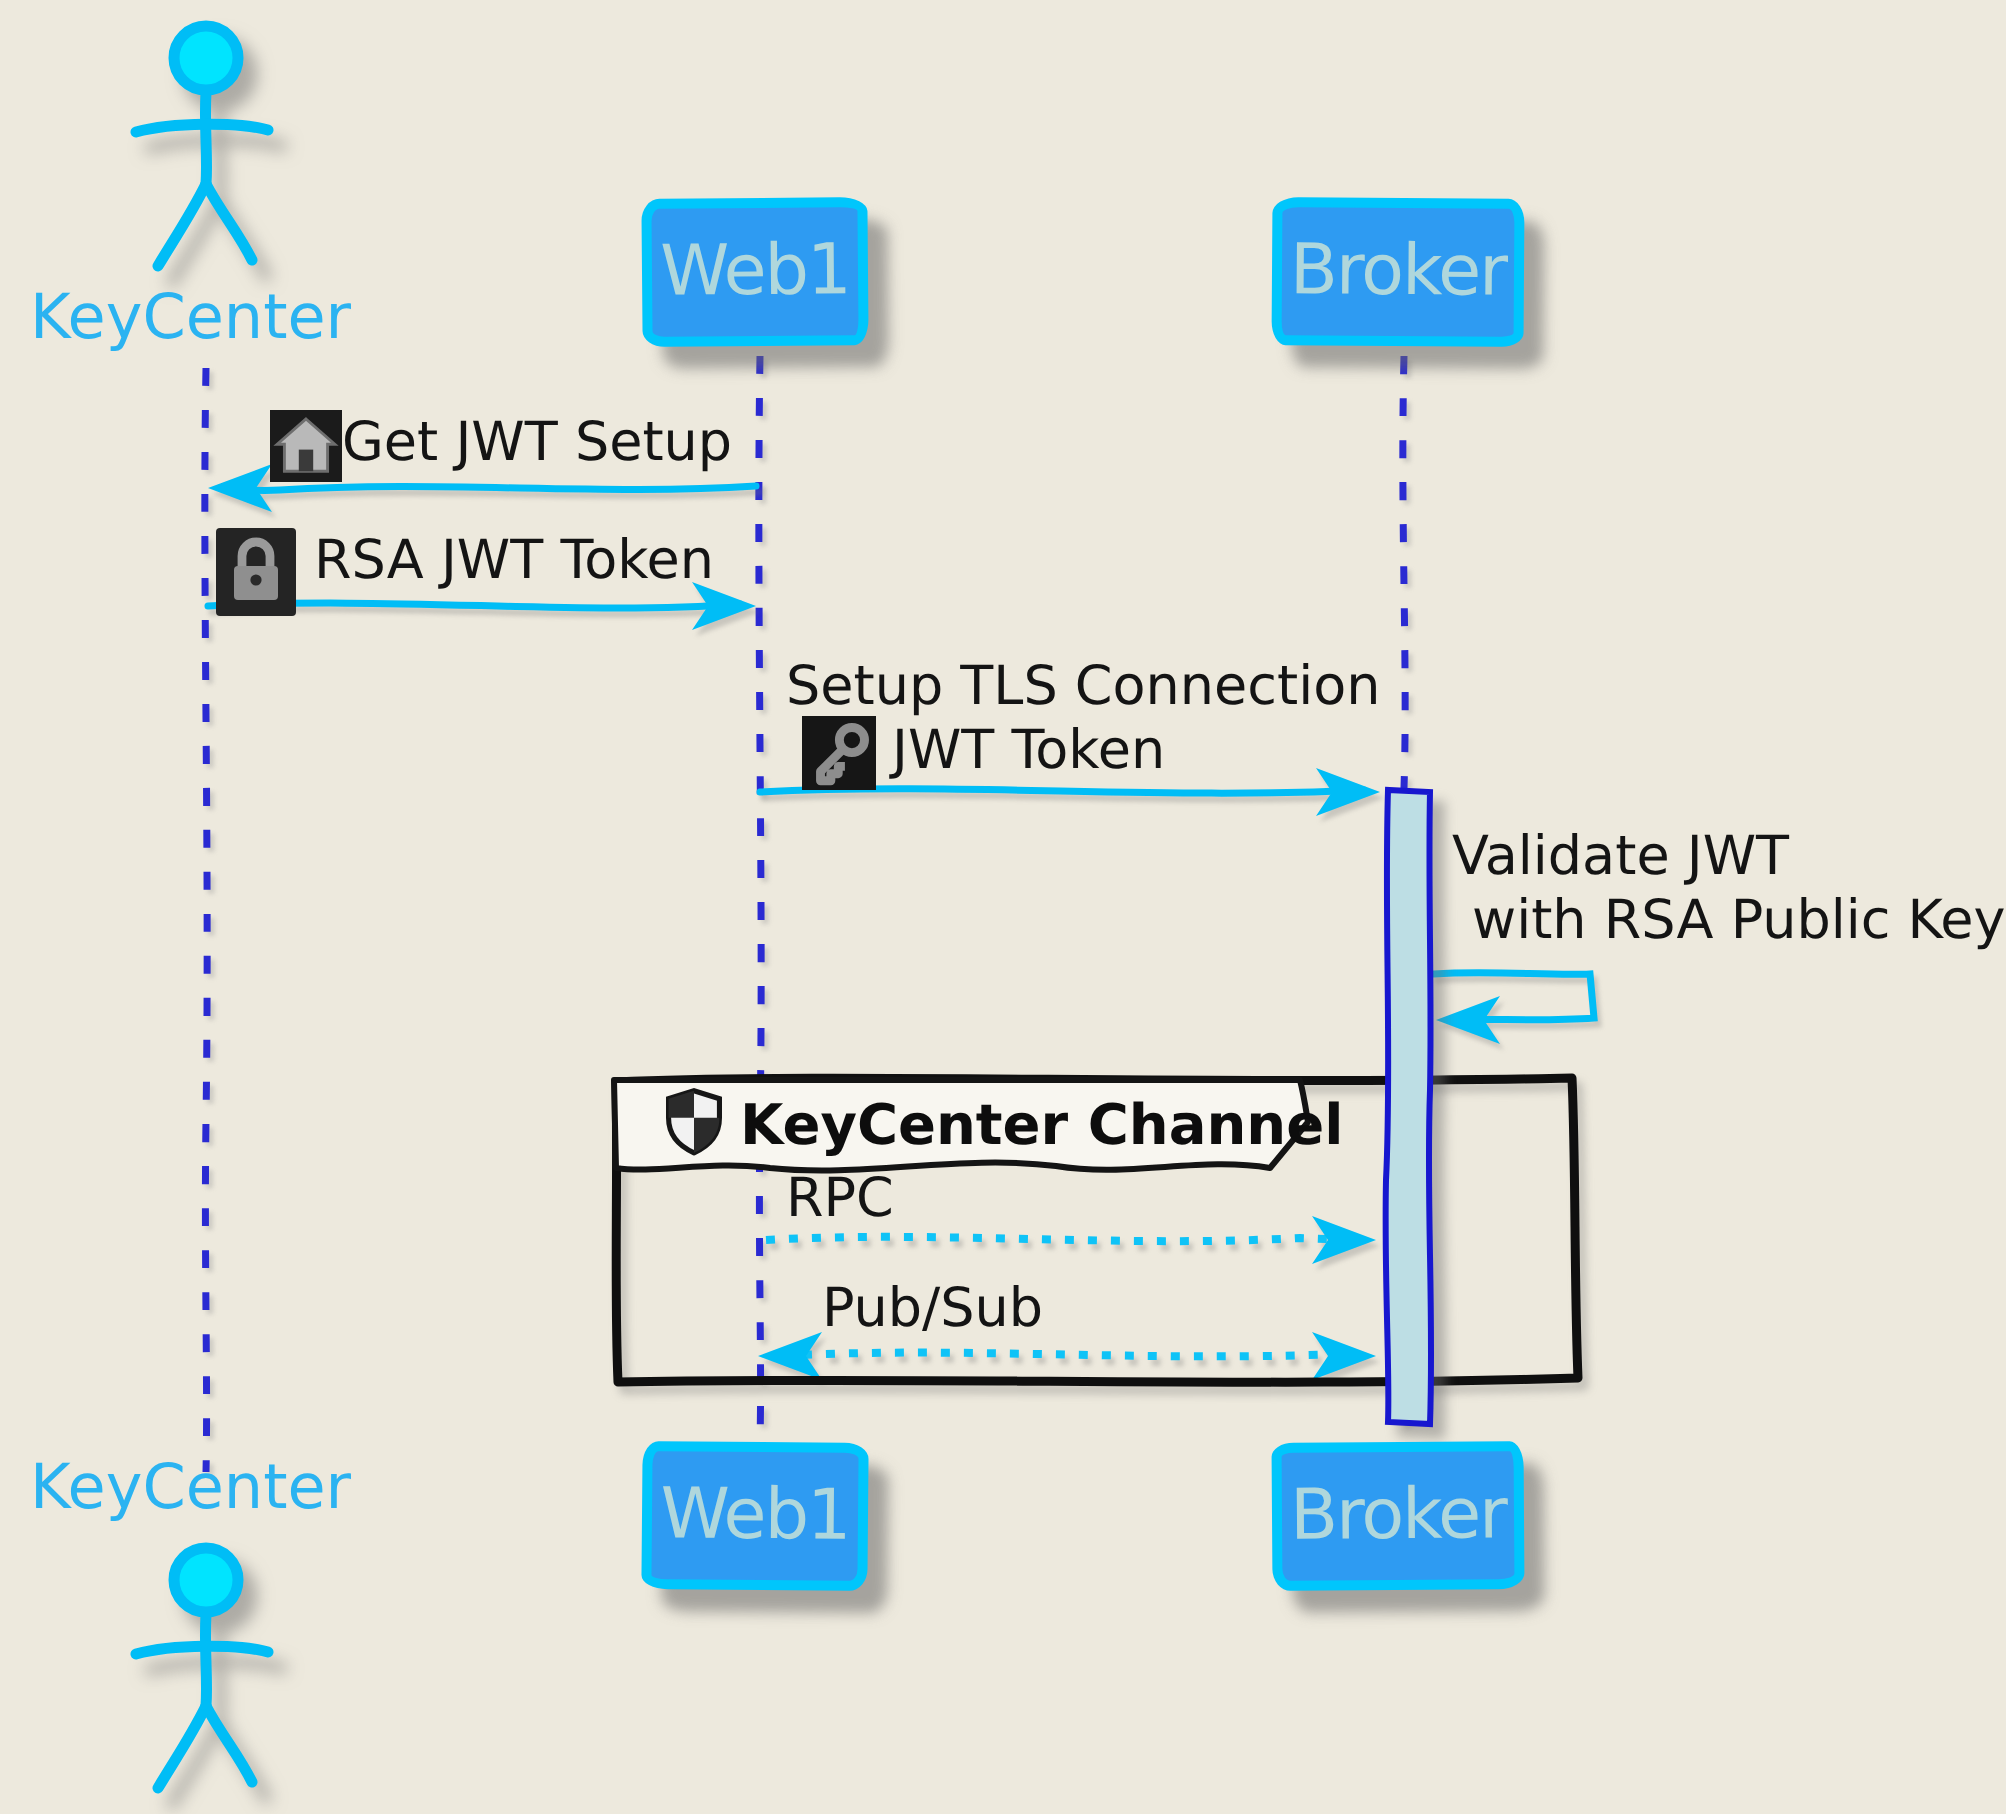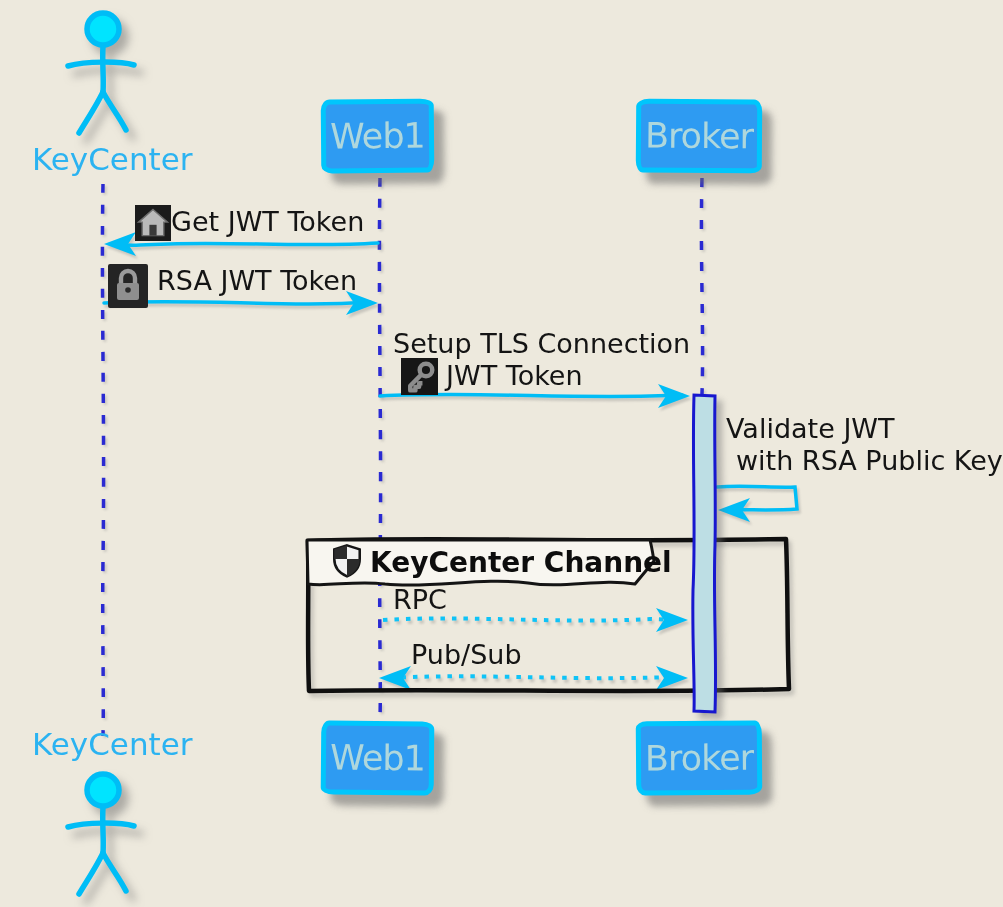--- a/index.html
+++ b/index.html
@@ -25,21 +25,20 @@
   .pbox.broker-bot {left:636px;top:721px;width:126px;height:74px;border-radius:11px 7px 13px 9px/7px 13px 8px 11px;transform:rotate(-.4deg);}
 
   
   .actor-svg{position:absolute;z-index:3;filter:drop-shadow(7px 8px 4px rgba(110,110,110,.5));}
   .actor-top{left:58px;top:6px;}
   .actor-bot{left:58px;top:766px;}
 
   .actor-label{
     position:absolute;z-index:3;color:#2BB3F1;font-size:31px;line-height:1.1;
     white-space:nowrap;
-    margin-left:17px;
   }
   .actor-label.top{left:15px;top:142px;}
   .actor-label.bot{left:15px;top:727px;}
 
   
   .mtext{position:absolute;z-index:4;color:#141414;font-size:27px;line-height:1.1;white-space:nowrap;}
   .m-get    {left:171px;top:207px;}
   .m-rsa    {left:157px;top:266px;}
   .m-tls1   {left:393px;top:329px;}
   .m-tls2   {left:446px;top:361px;}
@@ -129,21 +128,21 @@
   <div class="pbox broker-top">
     <span>Broker</span>
   </div>
   <div class="pbox web1-bot">
     <span>Web1</span>
   </div>
   <div class="pbox broker-bot">
     <span>Broker</span>
   </div>
 
-  <div class="mtext m-get">Get JWT Token</div>
+  <div class="mtext m-get">Get JWT Setup</div>
   <div class="mtext m-rsa">RSA JWT Token</div>
   <div class="mtext m-tls1">Setup TLS Connection</div>
   <div class="mtext m-tls2">JWT Token</div>
   <div class="mtext m-val1">Validate JWT</div>
   <div class="mtext m-val2">with RSA Public Key</div>
   <div class="mtext m-rpc">RPC</div>
   <div class="mtext m-pubsub">Pub/Sub</div>
 
   <div class="group-title">KeyCenter Channel</div>
 

